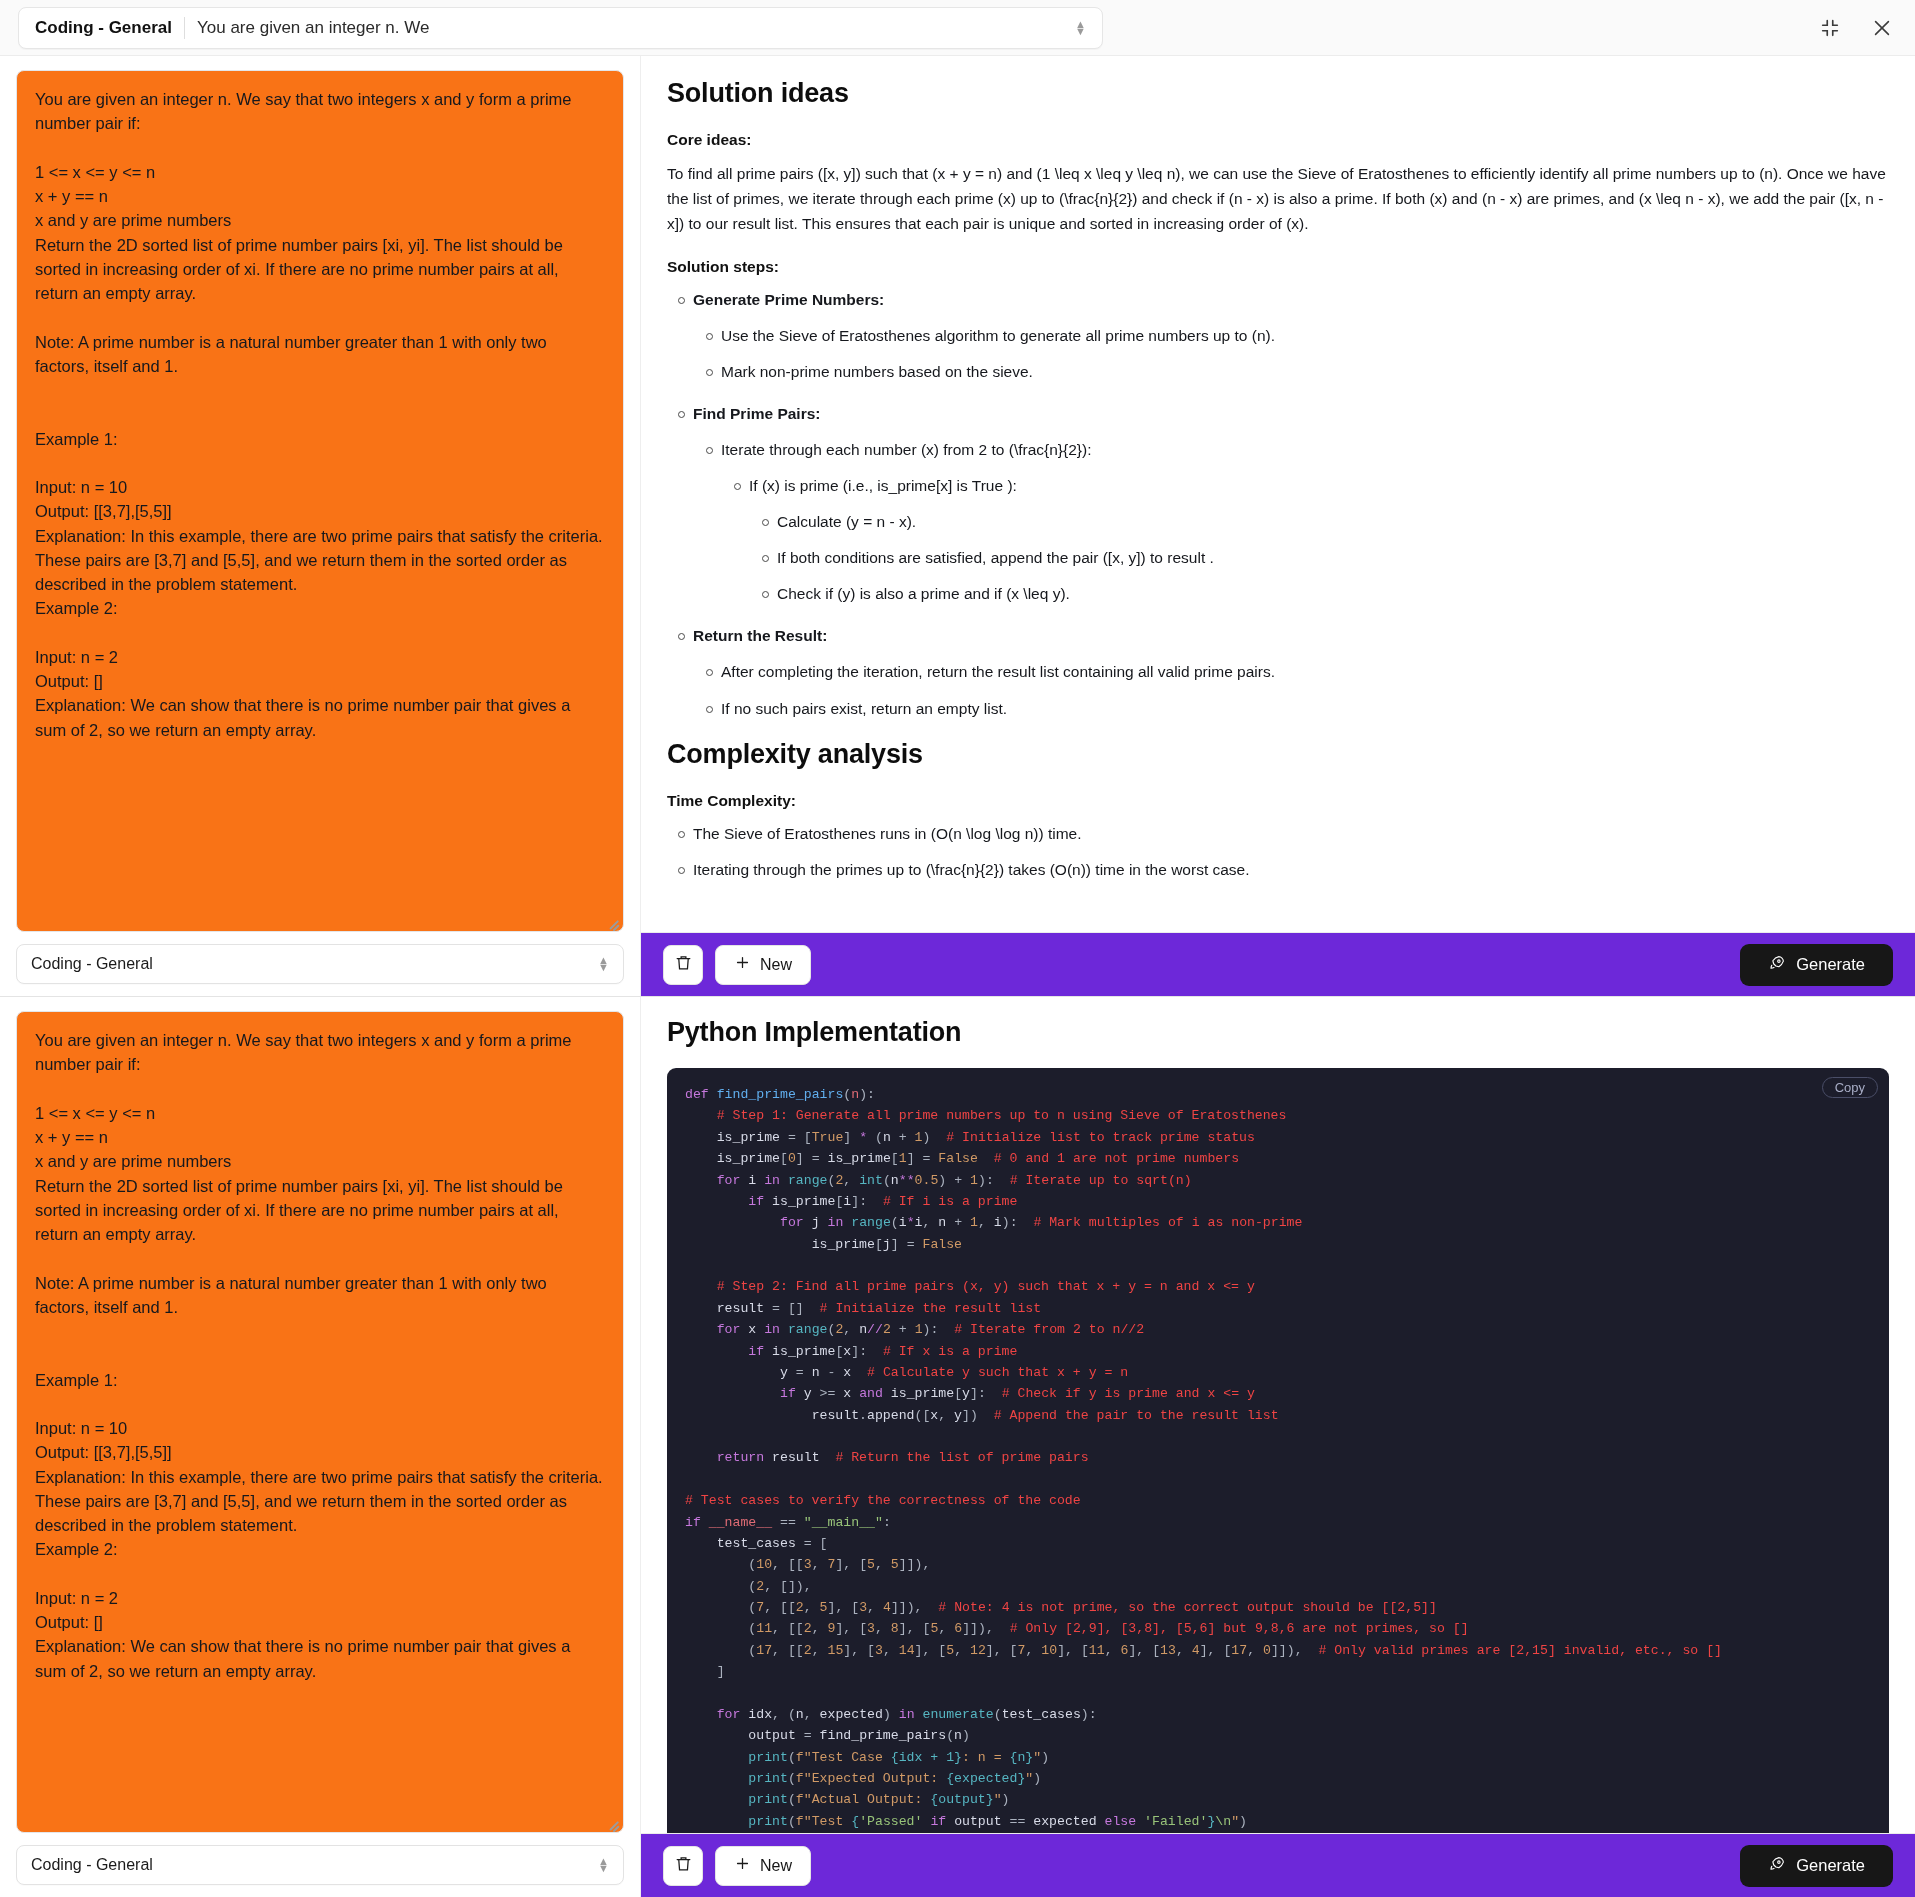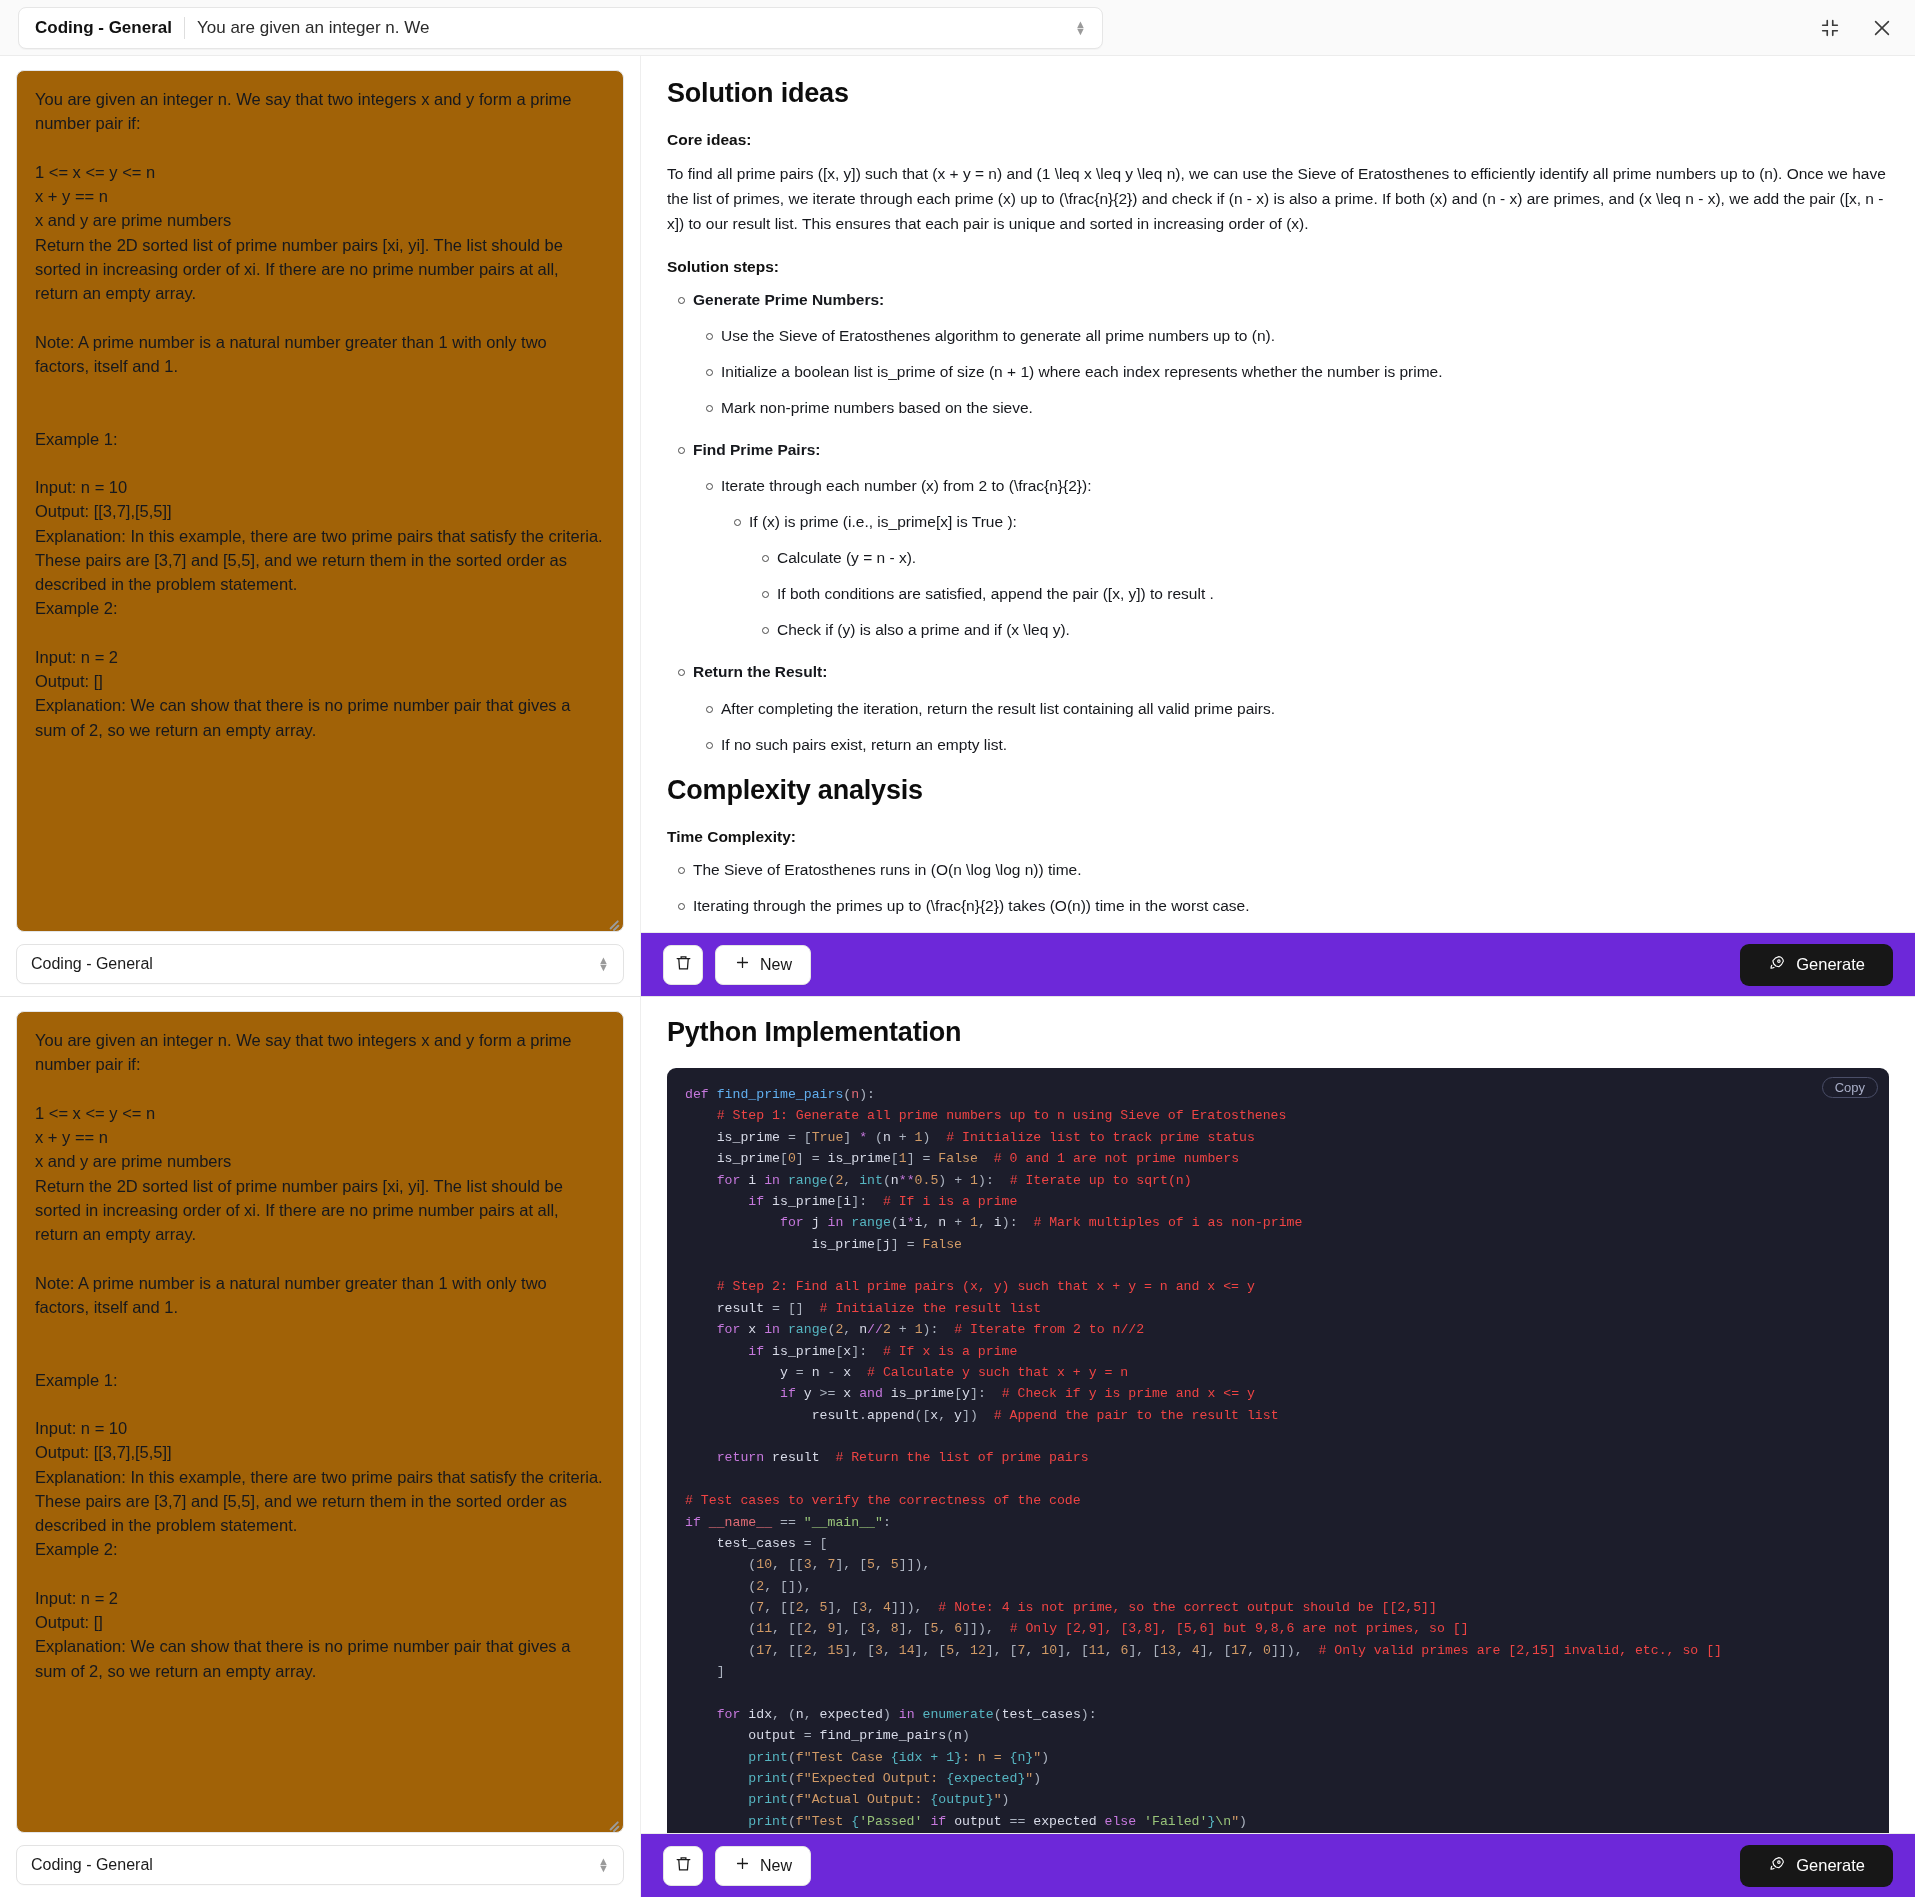--- a/index.html
+++ b/index.html
@@ -94,21 +94,21 @@
     display: flex;
     flex-direction: column;
     background: #ffffff;
     border-left: 1px solid #eeeeee;
     min-width: 0;
   }
 
   
   .prompt-box {
     flex: 1 1 auto;
-    background: #a16207;
+    background: #f97316;
     border: 1px solid #e4e6e9;
     border-radius: 8px;
     padding: 16px 18px;
     font-size: 16.5px;
     line-height: 1.47;
     color: #16181d;
     overflow: hidden;
     position: relative;
     white-space: pre-wrap;
     min-height: 0;
@@ -358,21 +358,20 @@
     <div class="content-scroll">
       <h1 class="sec">Solution ideas</h1>
       <div class="lbl">Core ideas:</div>
       <div class="para">To find all prime pairs ([x, y]) such that (x + y = n) and (1 \leq x \leq y \leq n), we can use the Sieve of Eratosthenes to efficiently identify all prime numbers up to (n). Once we have the list of primes, we iterate through each prime (x) up to (\frac{n}{2}) and check if (n - x) is also a prime. If both (x) and (n - x) are primes, and (x \leq n - x), we add the pair ([x, n - x]) to our result list. This ensures that each pair is unique and sorted in increasing order of (x).</div>
       <div class="lbl">Solution steps:</div>
 
       <ul class="lv1">
         <li class="b">Generate Prime Numbers:</li>
         <ul class="lv2">
           <li>Use the Sieve of Eratosthenes algorithm to generate all prime numbers up to (n).</li>
-          <li>Initialize a boolean list is_prime of size (n + 1) where each index represents whether the number is prime.</li>
           <li>Mark non-prime numbers based on the sieve.</li>
         </ul>
 
         <li class="b">Find Prime Pairs:</li>
         <ul class="lv2">
           <li>Iterate through each number (x) from 2 to (\frac{n}{2}):</li>
           <ul class="lv3">
             <li>If (x) is prime (i.e., is_prime[x] is True ):</li>
             <ul class="lv3">
               <li>Calculate (y = n - x).</li>

